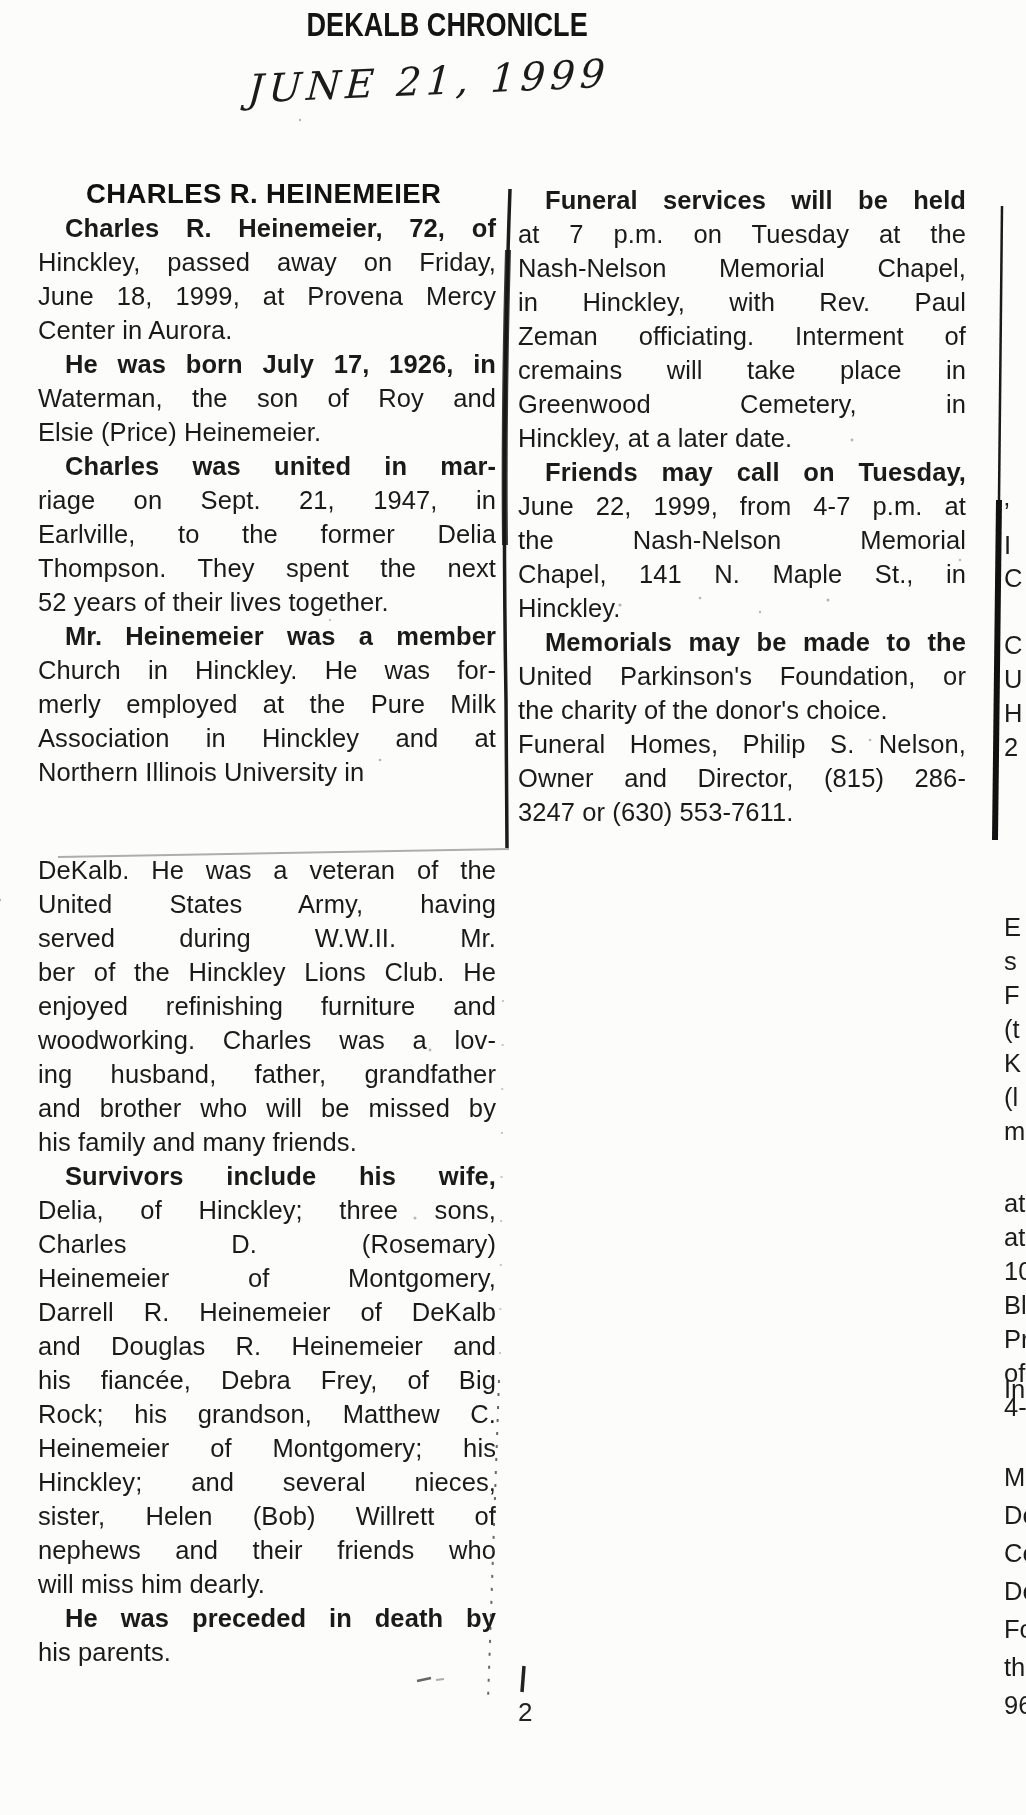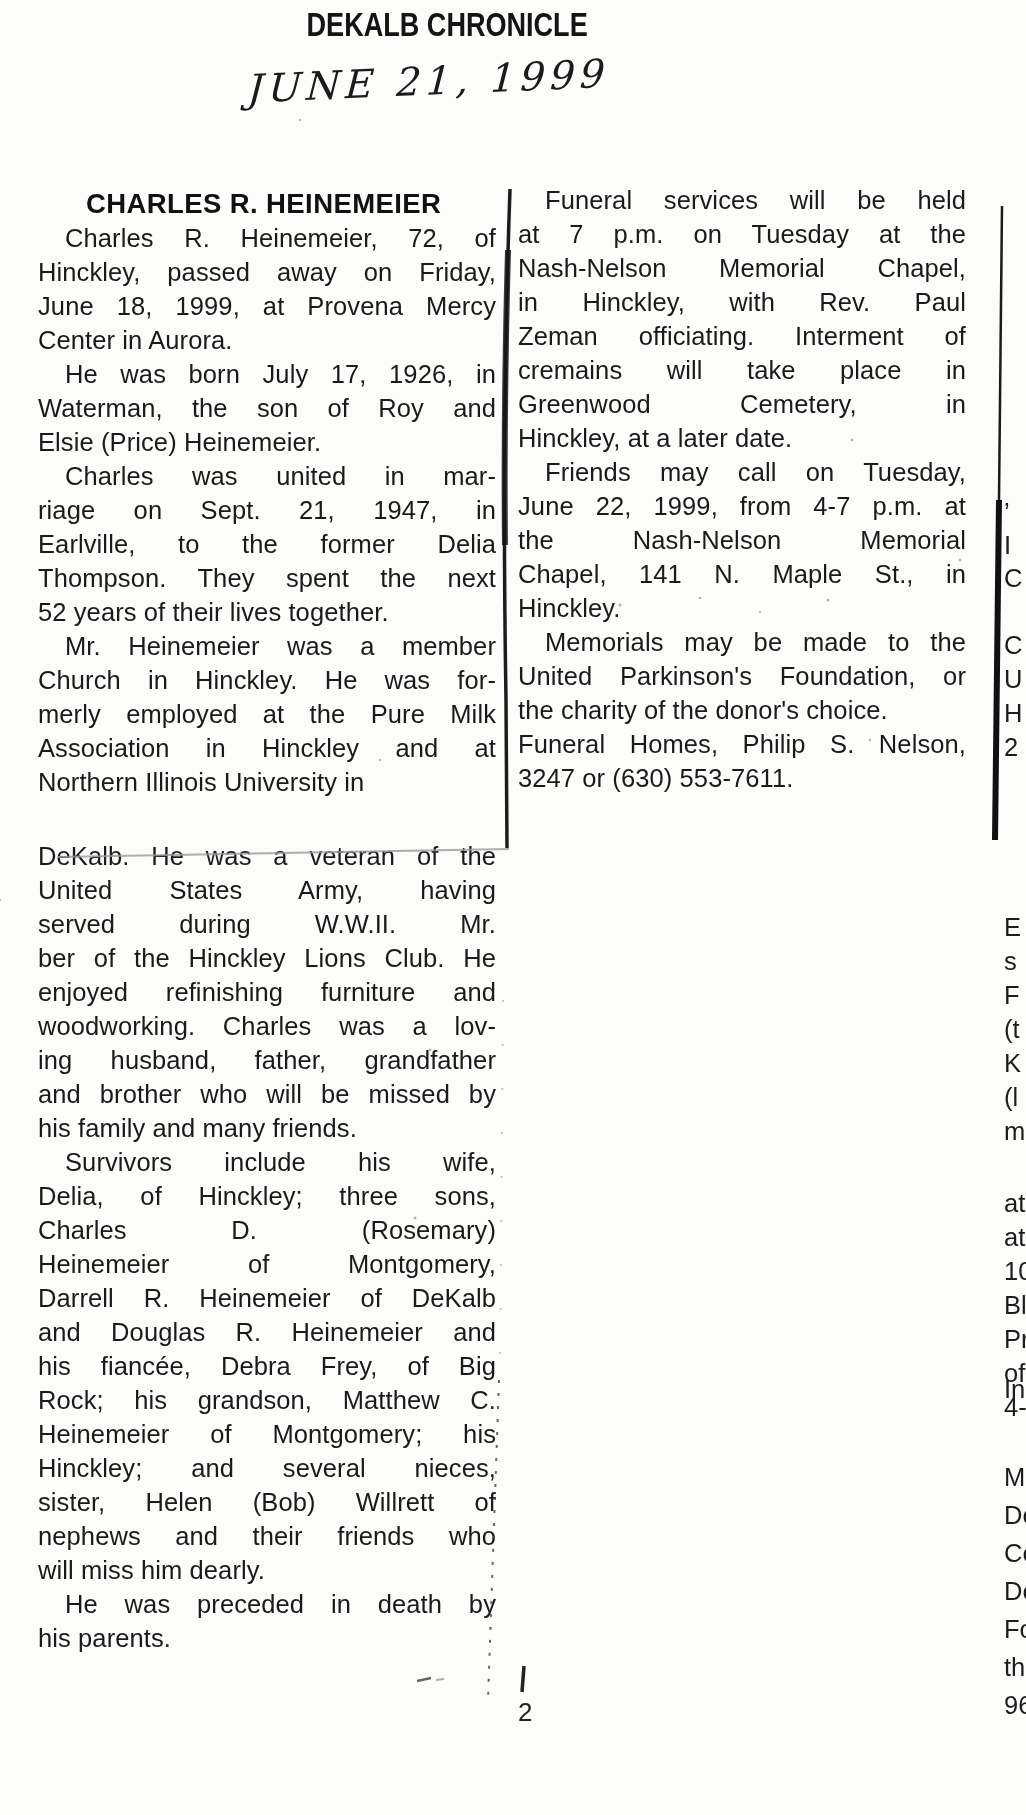--- a/index.html
+++ b/index.html
@@ -18,31 +18,31 @@
     transform:scaleX(0.82); transform-origin:center;
     font-family:"Liberation Sans", sans-serif;
   }
   .hand-date {
     position:absolute; top:60px; left:248px; width:300px;
     font-family:"DejaVu Serif", serif; font-style:italic;
     font-size:39px; letter-spacing:5px; color:#1b1b1b;
     transform:rotate(-2.5deg) skewX(-6deg); white-space:nowrap;
   }
   .col { position:absolute; font-size:25.5px; line-height:34px; letter-spacing:0.1px; color:var(--ink); }
-  .col-left  { left:38px;  top:187px; width:458px; }
+  .col-left  { left:38px;  top:177px; width:458px; }
   .col-mid   { left:518px; top:183px; width:448px; }
   .obit-heading {
     font-weight:700; font-size:27.5px; letter-spacing:0.4px;
     padding-left:48px; white-space:nowrap; line-height:34px; color:#111;
   }
   .para { margin:0; }
-  .para.gap-after { margin-bottom:40px; }
+  .para.gap-after { margin-bottom:64px; }
   .tline { text-align:justify; text-align-last:justify; height:34px; overflow:visible; white-space:nowrap; }
   .tline.last { text-align-last:left; }
-  .tline.first { padding-left:27px; }
+  .tline.first { padding-left:27px;font-weight:bold; }
   .edge-col { position:absolute; left:1004px; top:0; width:40px; height:1815px; }
   .edge-frag {
     position:absolute; left:0; font-size:25.5px; line-height:30px;
     color:#1c1c1c; white-space:nowrap;
   }
   .stray-two {
     position:absolute; left:518px; top:1697px; font-size:26px; color:#222;
   }
   .artifacts { position:absolute; left:0; top:0; pointer-events:none; }
 </style>
@@ -134,20 +134,21 @@
         <div class="tline">Chapel, 141 N. Maple St., in</div>
         <div class="tline last">Hinckley.</div>
       </div>
       <div class="para">
         <div class="tline first">Memorials may be made to the</div>
         <div class="tline">United Parkinson's Foundation, or</div>
         <div class="tline last">the charity of the donor's choice.</div>
       </div>
       <div class="para">
         <div class="tline">Funeral Homes, Philip S. Nelson,</div>
+        <div class="tline">Owner and Director, (815) 286-</div>
         <div class="tline last">3247 or (630) 553-7611.</div>
       </div>
     </div>
 </div>
 
 <div class="edge-col">
     <span class="edge-frag" style="top: 497px;">’</span>
     <span class="edge-frag" style="top: 530px;">I</span>
     <span class="edge-frag" style="top: 563px;">C</span>
     <span class="edge-frag" style="top: 630px;">C</span>

